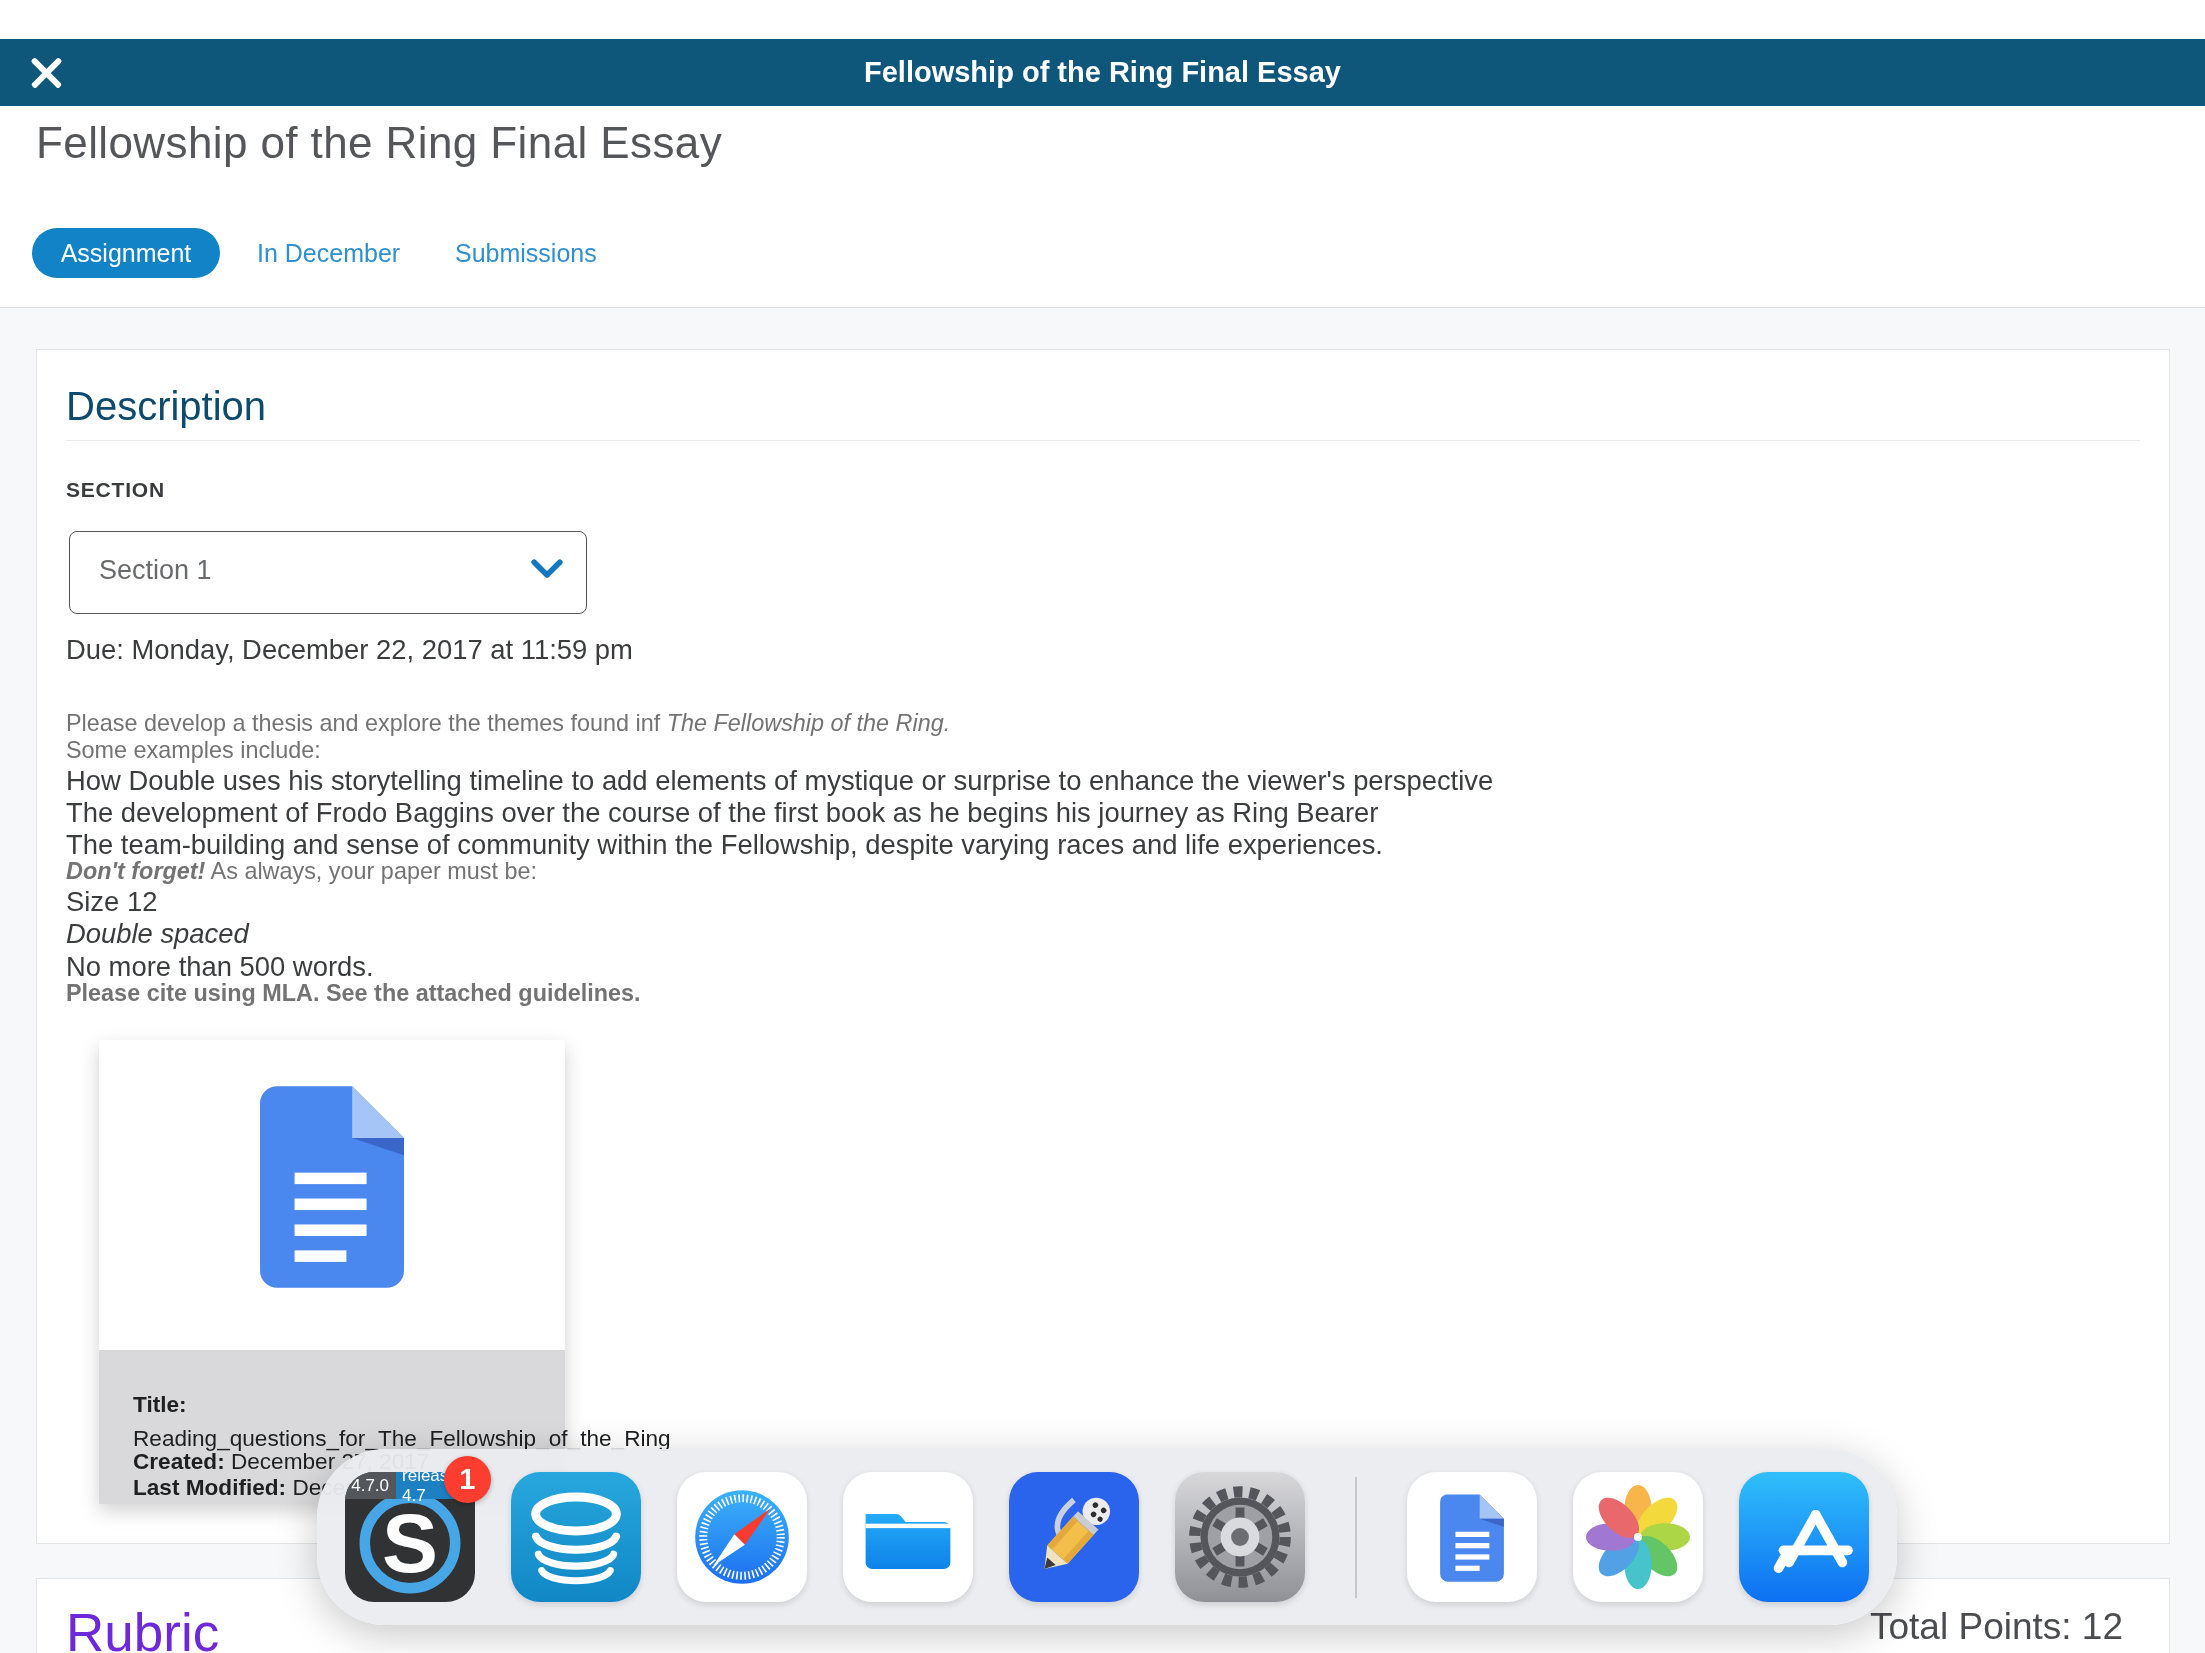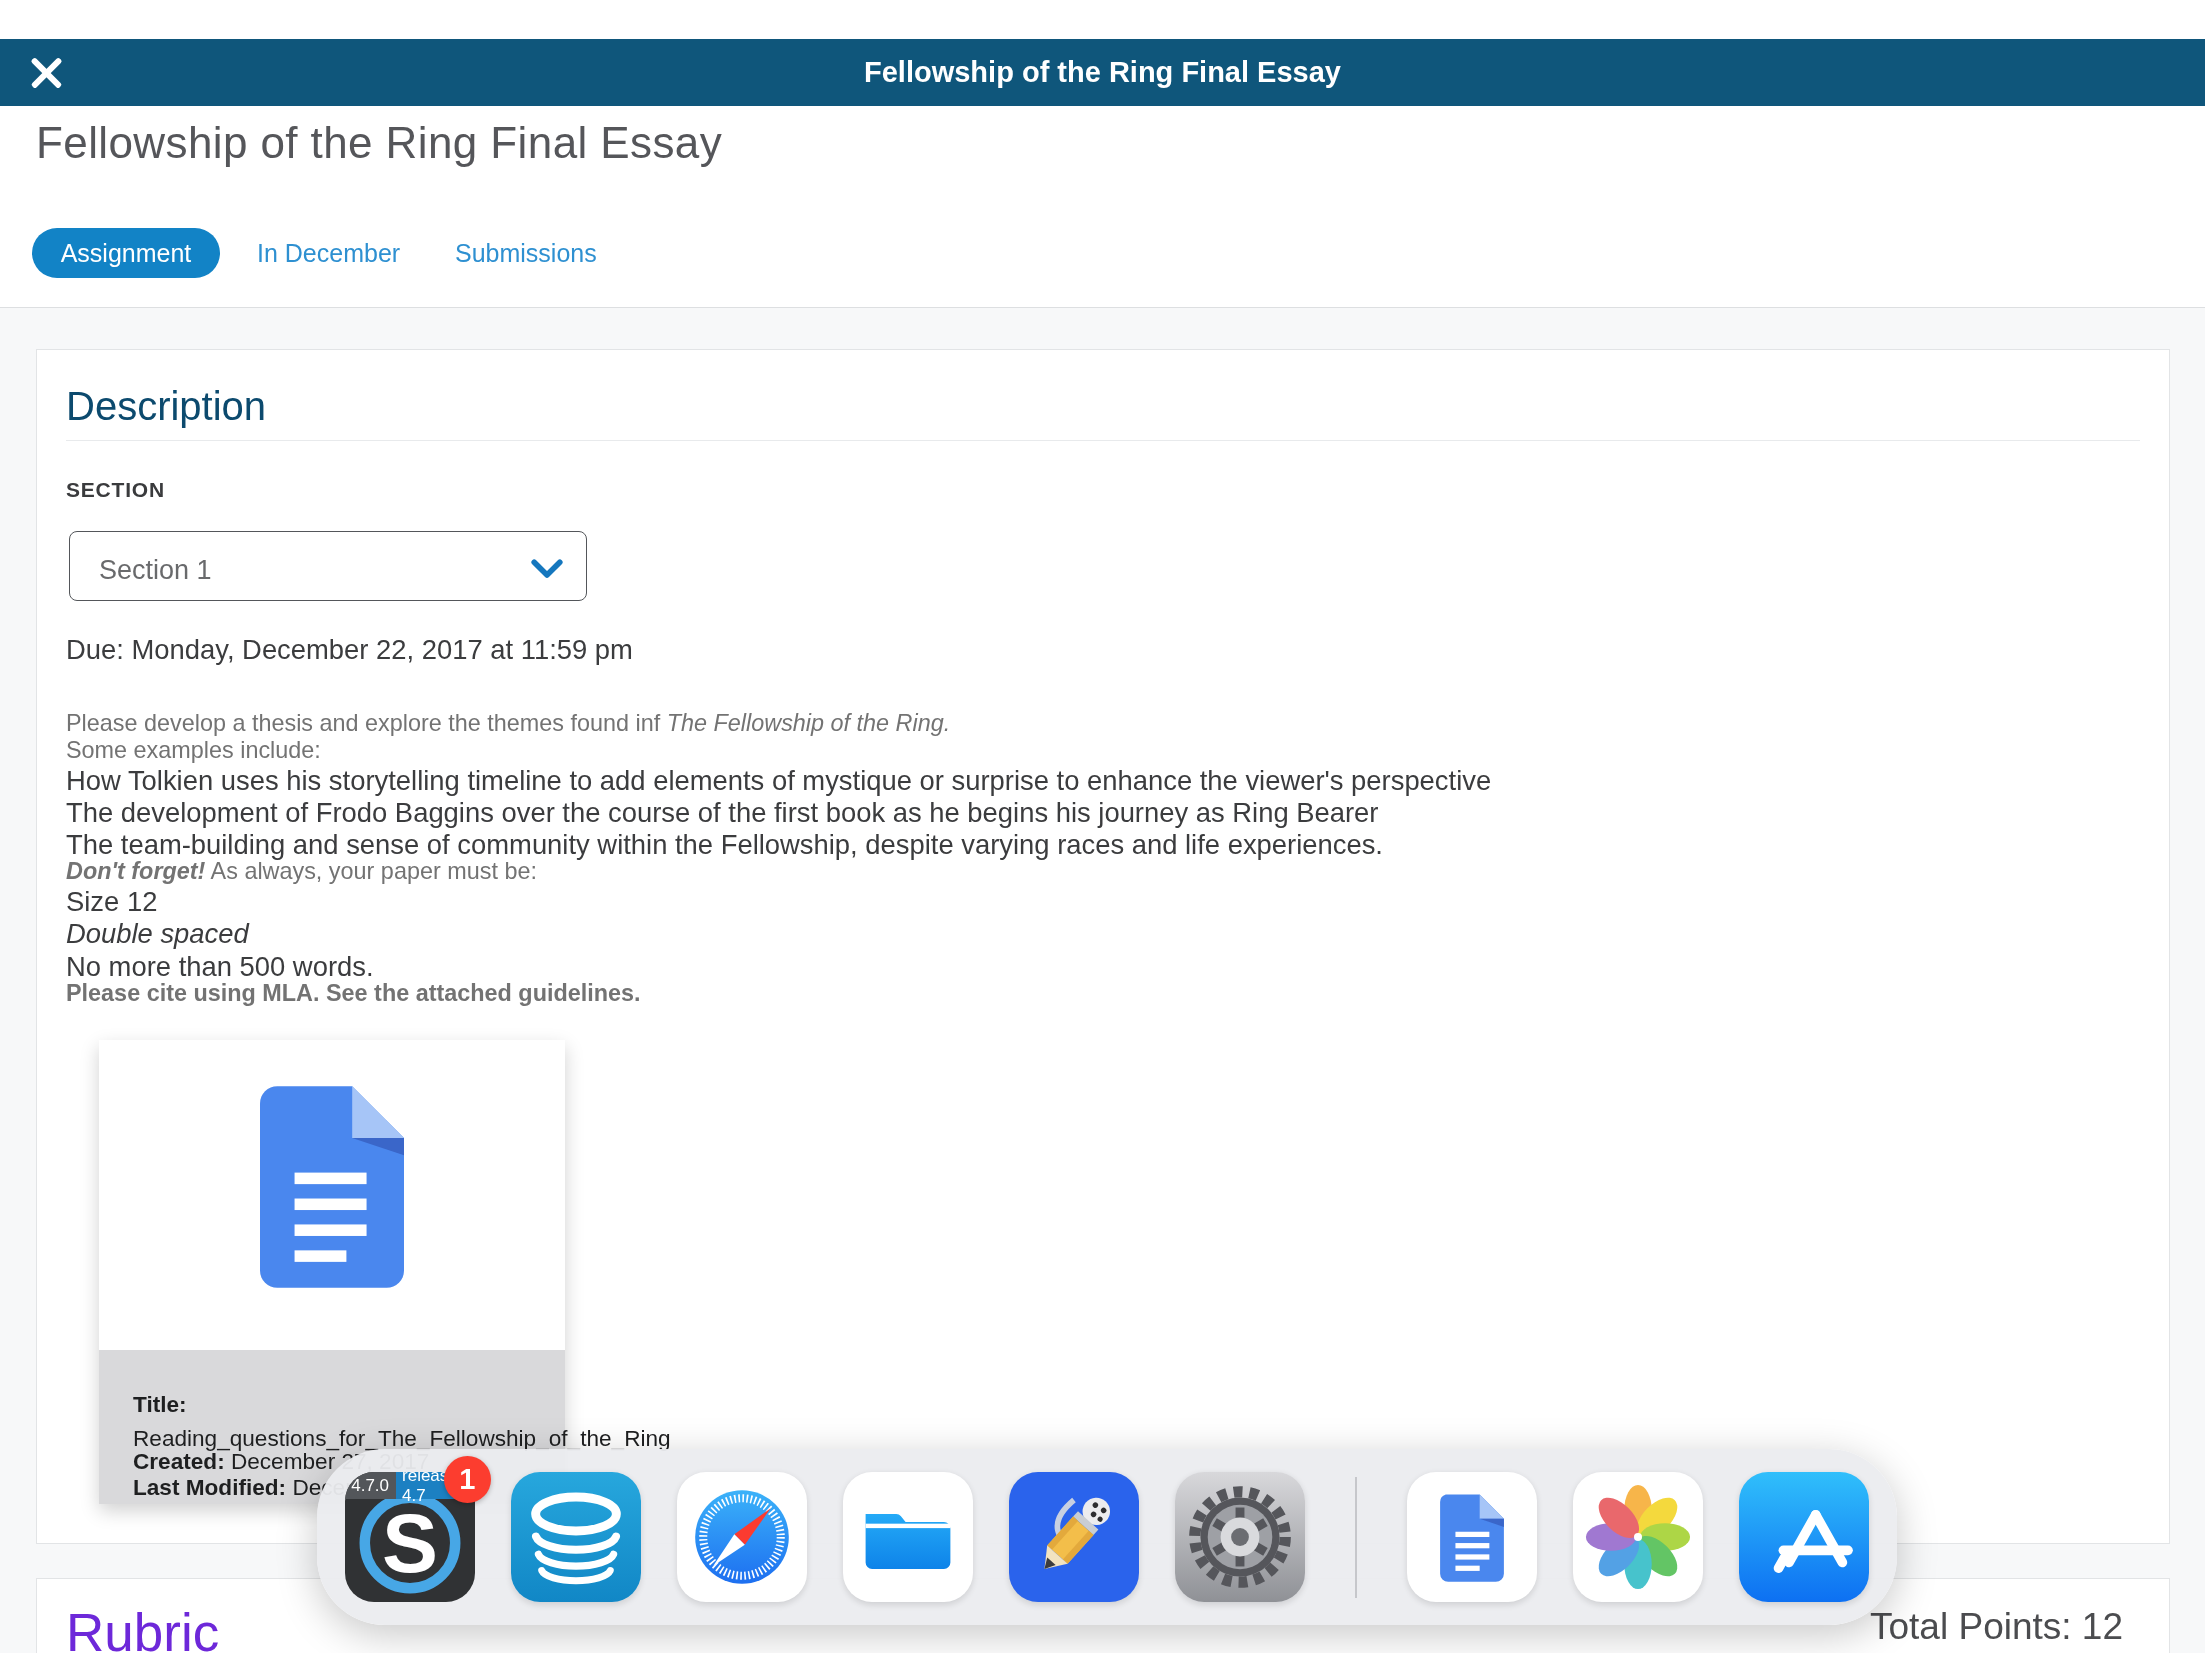--- a/index.html
+++ b/index.html
@@ -32,21 +32,21 @@
   .tab-inprogress { left:257px; }
   .tab-submissions { left:455px; }
   .tab-divider { position:absolute; left:0; top:307px; width:100%; height:1.6px; background:#DDDFE1; }
   .page-bg { position:absolute; left:0; top:308px; width:100%; height:1345px; background:#F7F8F9; }
 
   
   .desc-card { position:absolute; left:36px; top:349px; width:2134px; height:1195px; background:#fff; border:0.8px solid #E2E4E6; }
   .desc-heading { position:absolute; left:29px; top:34px; font-size:40px; font-weight:300; color:#0c4a6e; }
   .desc-divider { position:absolute; left:29px; right:29px; top:90px; height:0.8px; background:#E8EAEC; }
   .section-label { position:absolute; left:29px; top:128px; font-size:21px; font-weight:bold; color:#3A3B3D; letter-spacing:0.8px; }
-  .section-select { position:absolute; left:32px; top:181px; width:518px; height:70px; border:1.6px solid #53565A; border-radius:8px; background:#fff; cursor:pointer; }
+  .section-select { position:absolute; left:32px; top:181px; width:518px; height:83px; border:1.6px solid #53565A; border-radius:8px; background:#fff; cursor:pointer; }
   .select-value { position:absolute; left:29px; top:0; height:76px; line-height:76px; font-size:27px; color:#696A6C; }
   .select-chevron { position:absolute; right:22.6px; top:27.4px; }
   .due-line { position:absolute; left:29px; top:284px; font-size:27.4px; color:#3B3C3E; }
   .body-s { position:absolute; left:29px; font-size:23.4px; color:#737373; }
   .body-l { position:absolute; left:29px; font-size:27.4px; color:#3B3C3E; }
   .bi { font-weight:bold; font-style:italic; }
   .it { font-style:italic; }
   .bd { font-weight:bold; }
 
   
@@ -104,21 +104,21 @@
         <svg width="32" height="21" viewBox="0 0 40 26">
           <polyline points="4,4 20,20 36,4" stroke="#1577BE" stroke-width="7" fill="none" stroke-linecap="round" stroke-linejoin="round"></polyline>
         </svg>
       </span>
     </div>
 
     <div class="due-line">Due: Monday, December 22, 2017 at 11:59 pm</div>
 
     <div class="body-s" style="top:360px;"><span>Please develop a thesis and explore the themes found inf </span><span class="it">The Fellowship of the Ring.</span></div>
     <div class="body-s" style="top:387px;">Some examples include:</div>
-    <div class="body-l" style="top:415px;">How Tolkien uses his storytelling timeline to add elements of mystique or surprise to enhance the viewer's perspective</div>
+    <div class="body-l" style="top:415px;">How Double uses his storytelling timeline to add elements of mystique or surprise to enhance the viewer's perspective</div>
     <div class="body-l" style="top:447px;">The development of Frodo Baggins over the course of the first book as he begins his journey as Ring Bearer</div>
     <div class="body-l" style="top:479px;">The team-building and sense of community within the Fellowship, despite varying races and life experiences.</div>
     <div class="body-s" style="top:508px;"><span class="bi">Don't forget!</span><span> As always, your paper must be:</span></div>
     <div class="body-l" style="top:536px;">Size 12</div>
     <div class="body-l" style="top:568px;font-style:italic;">Double spaced</div>
     <div class="body-l" style="top:601px;">No more than 500 words.</div>
     <div class="body-s bd" style="top:630px;">Please cite using MLA. See the attached guidelines.</div>
 
     <div class="attach-card">
       <div class="attach-preview">

